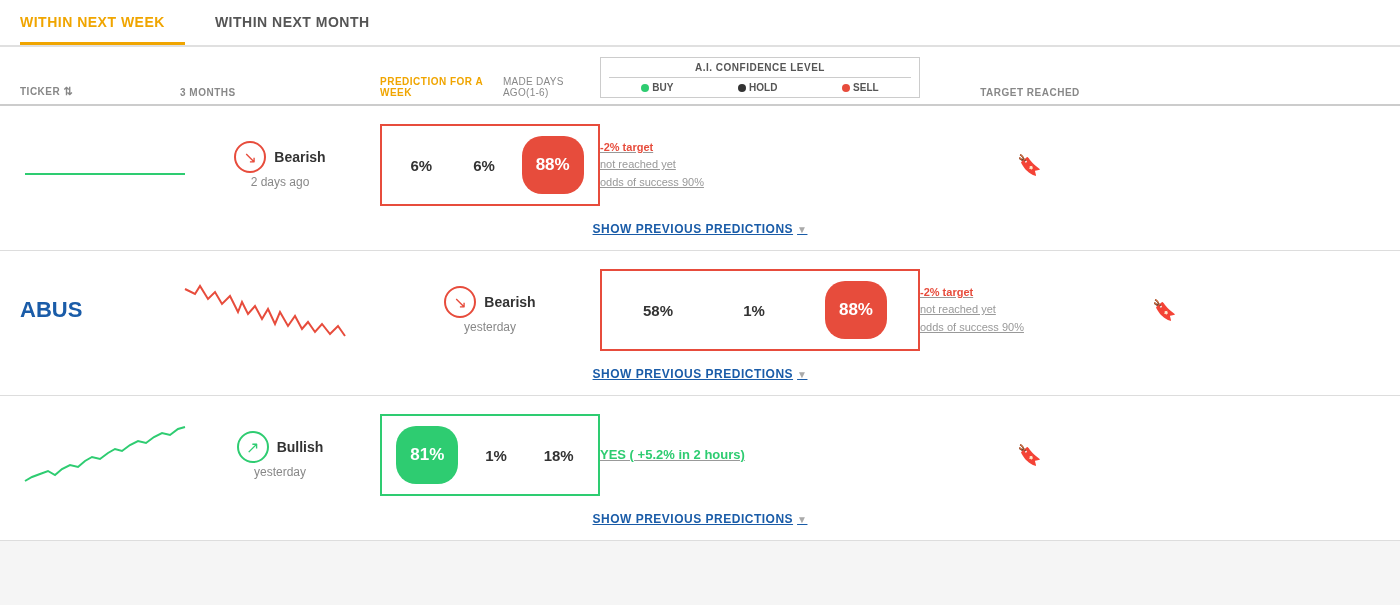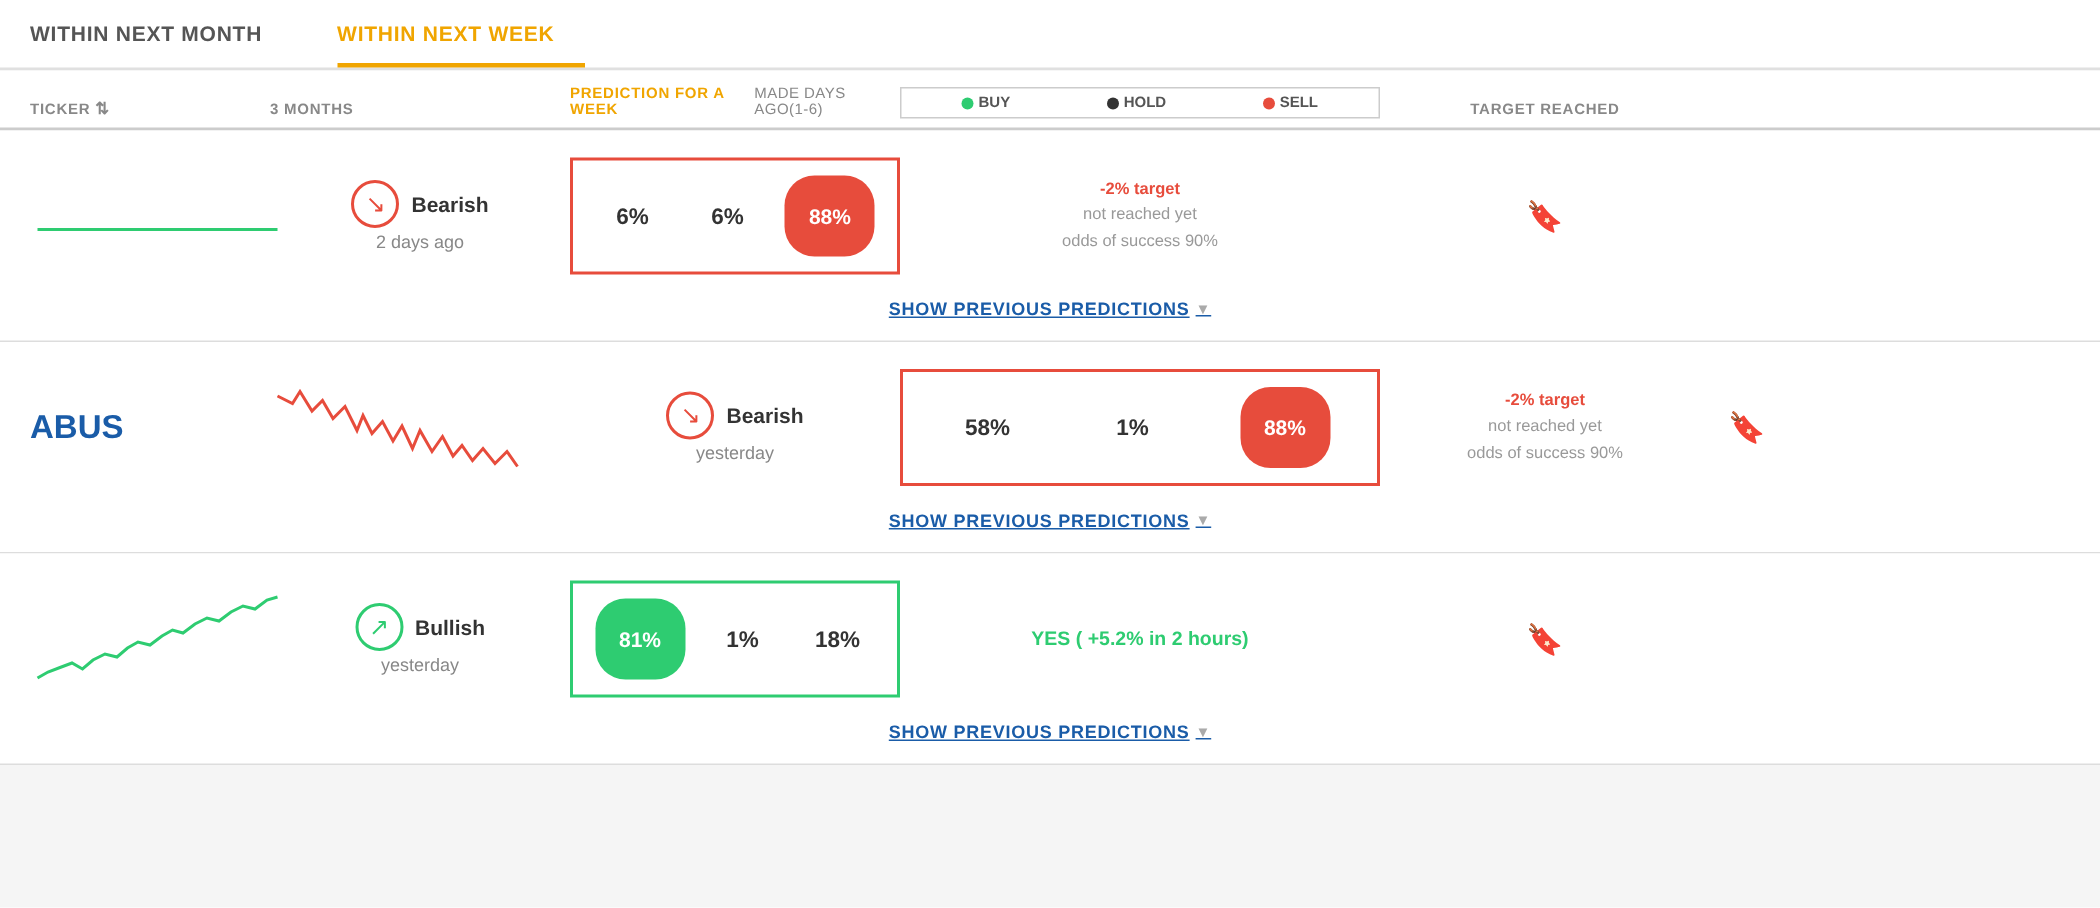--- a/index.html
+++ b/index.html
@@ -193,35 +193,35 @@
       color: #333;
       text-align: center;
       min-width: 50px;
     }
 
     .confidence-pill {
       background: #e74c3c;
       color: #fff;
       border-radius: 20px;
       padding: 19px 14px;
-      font-size: 14px;
+      font-size: 17px;
       font-weight: 700;
       min-width: 60px;
       text-align: center;
     }
 
     .confidence-pill.green {
       background: #2ecc71;
     }
 
     .target-cell {
       font-size: 11px;
       color: #999;
-      text-align: center;
       line-height: 1.6;
+      text-decoration: underline;
     }
 
     .target-cell .target-pct {
       color: #e74c3c;
       font-weight: 700;
     }
 
     .target-cell .yes-text {
       color: #2ecc71;
       font-weight: 700;
@@ -261,36 +261,37 @@
     }
 
     svg.chart {
       overflow: visible;
     }
   </style>
 </head>
 <body>
 
 <div class="tabs">
+  <div class="tab active">WITHIN NEXT WEEK</div>
   <div class="tab inactive">WITHIN NEXT MONTH</div>
-  <div class="tab active">WITHIN NEXT WEEK</div>
 </div>
 
 <div class="table-wrapper">
 
   <div class="col-headers">
     <div class="col-header">
       <span>TICKER</span> <span style="font-size:11px;">⇅</span>
     </div>
     <div class="col-header">3 MONTHS</div>
     <div style="display:flex; flex-direction:row;">
       <div class="col-header orange">PREDICTION FOR A WEEK</div>
       <div class="col-header-sub">MADE DAYS AGO(1-6)</div>
     </div>
     <div class="col-header-ai">
+      <div class="ai-header-top">A.I. CONFIDENCE LEVEL</div>
       <div class="ai-header-cols">
         <div class="ai-col-label">
           <span class="dot dot-green"></span>
           <span>BUY</span>
         </div>
         <div class="ai-col-label">
           <span class="dot dot-black"></span>
           <span>HOLD</span>
         </div>
         <div class="ai-col-label">

